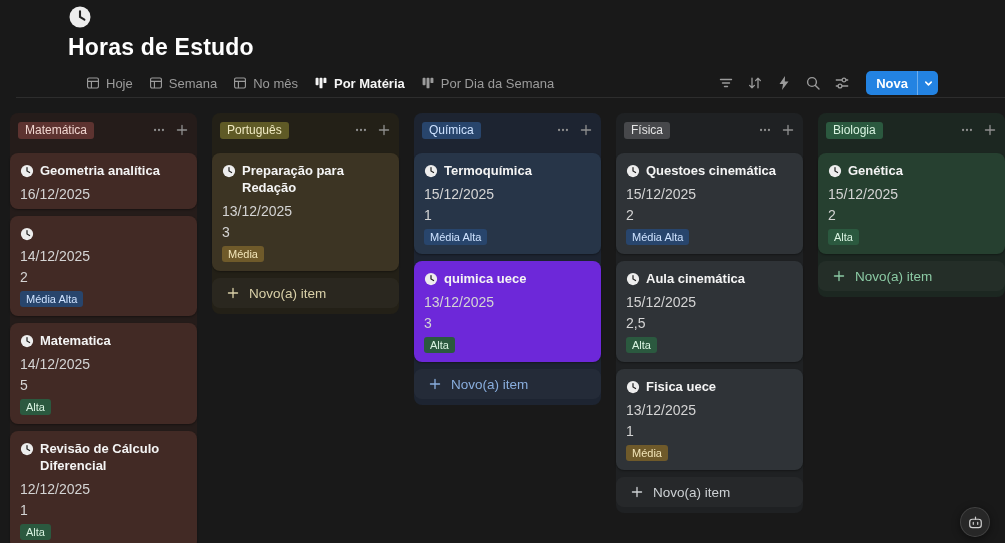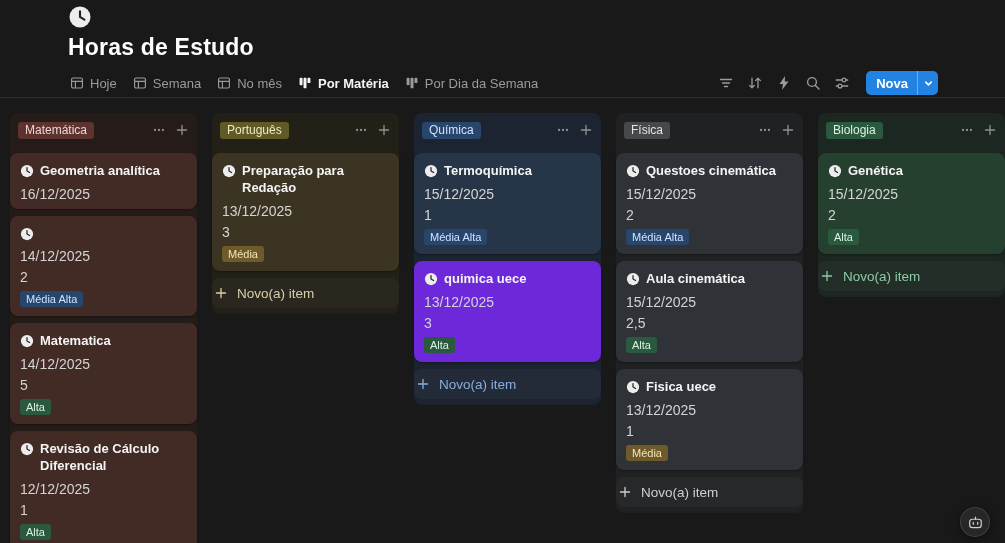--- a/index.html
+++ b/index.html
@@ -13,20 +13,21 @@
   }
   .page-header { padding:5px 0 0 64px; }
   .page-icon { width:24px; height:24px; margin-left:4px; display:block; }
   .page-title { font-size:23px; font-weight:700; color:#ffffff; margin:5px 0 0 4px; line-height:26px; letter-spacing:0.2px; }
 
   .tabbar {
     margin-top:9px; height:29px;
     display:flex; align-items:center;
     border-bottom:1px solid rgba(255,255,255,0.09);
     padding:0 67px 0 70px;
+    margin-left:16px;
   }
   .tabs { display:flex; gap:16px; align-items:center; }
   .tab { display:flex; align-items:center; gap:6px; font-size:13px; color:#9b9b9b; cursor:pointer; white-space:nowrap; }
   .tab.active { color:#f5f5f5; font-weight:700; }
   .tab-icon { width:14px; height:14px; display:flex; }
   .tab-icon svg { width:14px; height:14px; }
 
   .controls { margin-left:auto; display:flex; align-items:center; gap:13px; color:#9b9b9b; }
   .icon-btn { width:16px; height:16px; display:flex; align-items:center; justify-content:center; cursor:pointer; }
   .icon-btn svg { width:100%; height:100%; }
@@ -43,21 +44,21 @@
   .col-actions { margin-left:auto; display:flex; gap:9px; color:#8f8f8f; align-items:center; }
 
   .card { border-radius:8px; margin:0 0 7px; padding:9px 10px; box-shadow:0 1px 2px rgba(0,0,0,0.35); cursor:pointer; }
   .card-title-row { display:flex; gap:6px; align-items:flex-start; }
   .card-icon { flex:0 0 14px; width:14px; height:14px; margin-top:2px; }
   .card-icon svg { width:14px; height:14px; display:block; }
   .card-title { font-size:13px; font-weight:700; color:#f4f4f4; line-height:17px; }
   .card-prop { font-size:14px; color:#d4d4d4; margin-top:9px; line-height:12px; }
   .card-tag { display:inline-block; font-size:11px; line-height:16px; padding:0 6px; border-radius:3px; margin-top:8px; white-space:nowrap;text-align:center; }
 
-  .new-item { display:flex; align-items:center; gap:9px; height:30px; padding:0 2px; border-radius:8px; background:rgba(255,255,255,0.035); font-size:13.5px; cursor:pointer; }
+  .new-item { display:flex; align-items:center; gap:9px; height:30px; padding:0 14px; border-radius:8px; background:rgba(255,255,255,0.035); font-size:13.5px; cursor:pointer; }
   .new-item .icon-btn { width:14px; height:14px; }
 
   .ai-btn {
     position:absolute; right:15px; bottom:6px; width:30px; height:30px;
     border-radius:50%; background:#272727; border:1px solid rgba(255,255,255,0.13);
     box-shadow:0 2px 8px rgba(0,0,0,0.45);
     display:flex; align-items:center; justify-content:center; cursor:pointer;
   }
   .ai-btn svg { width:17px; height:17px; }
 </style>

